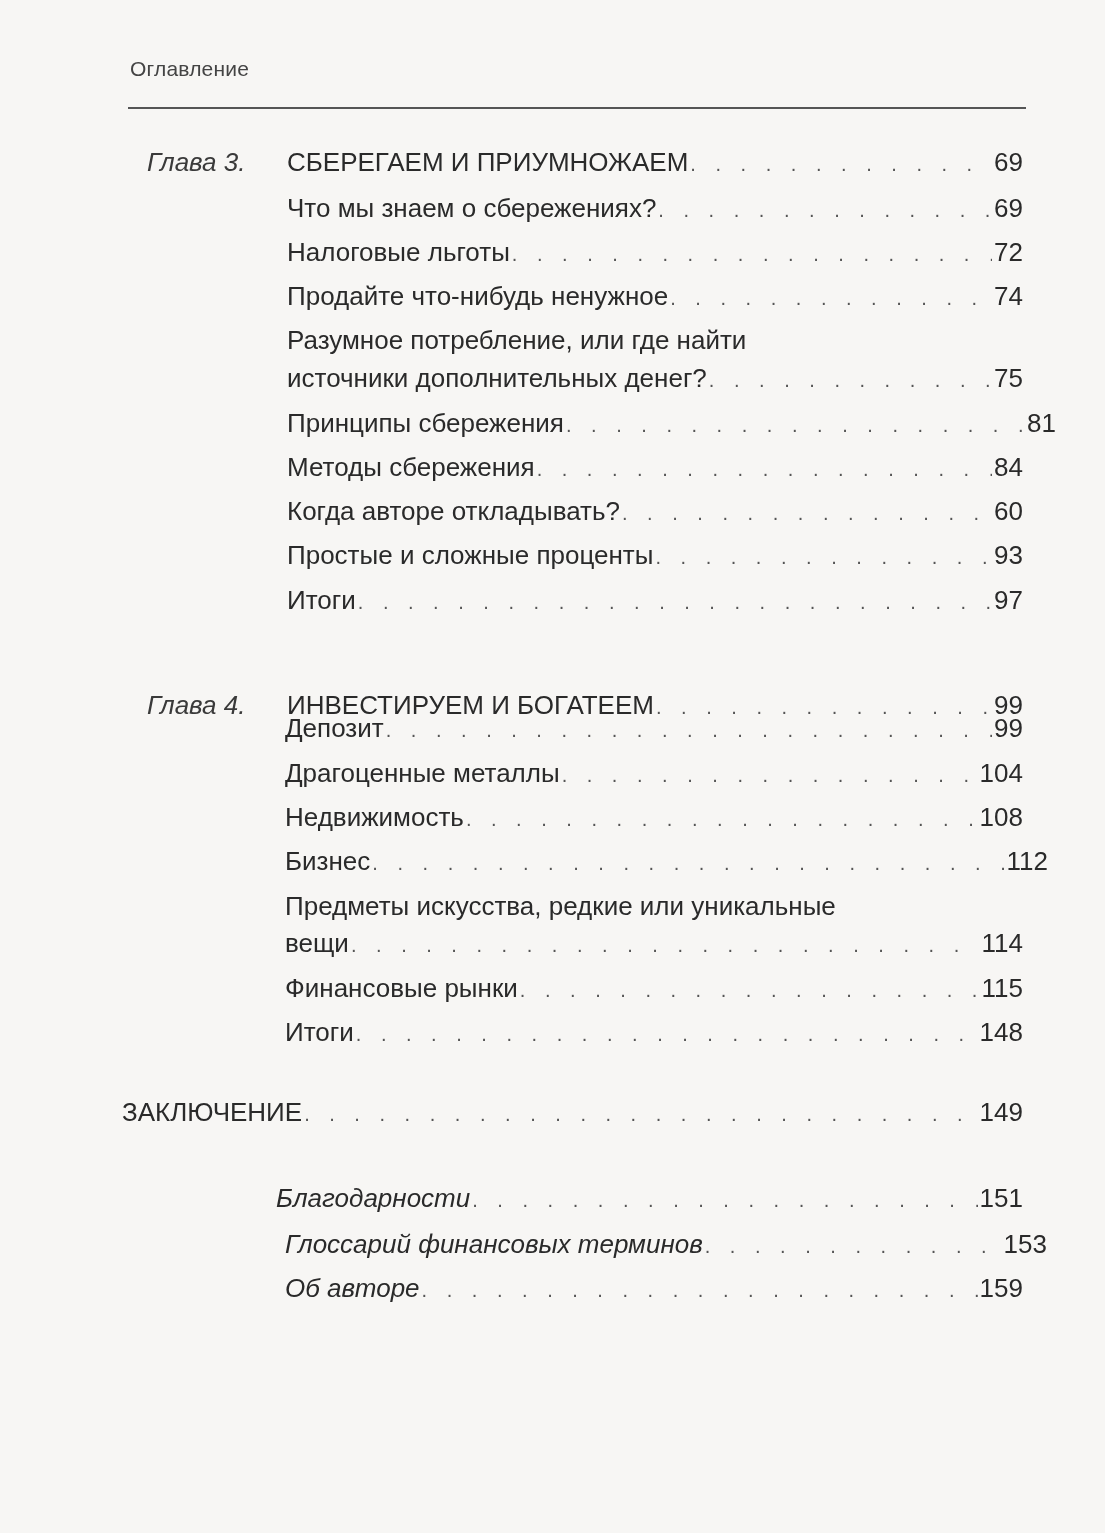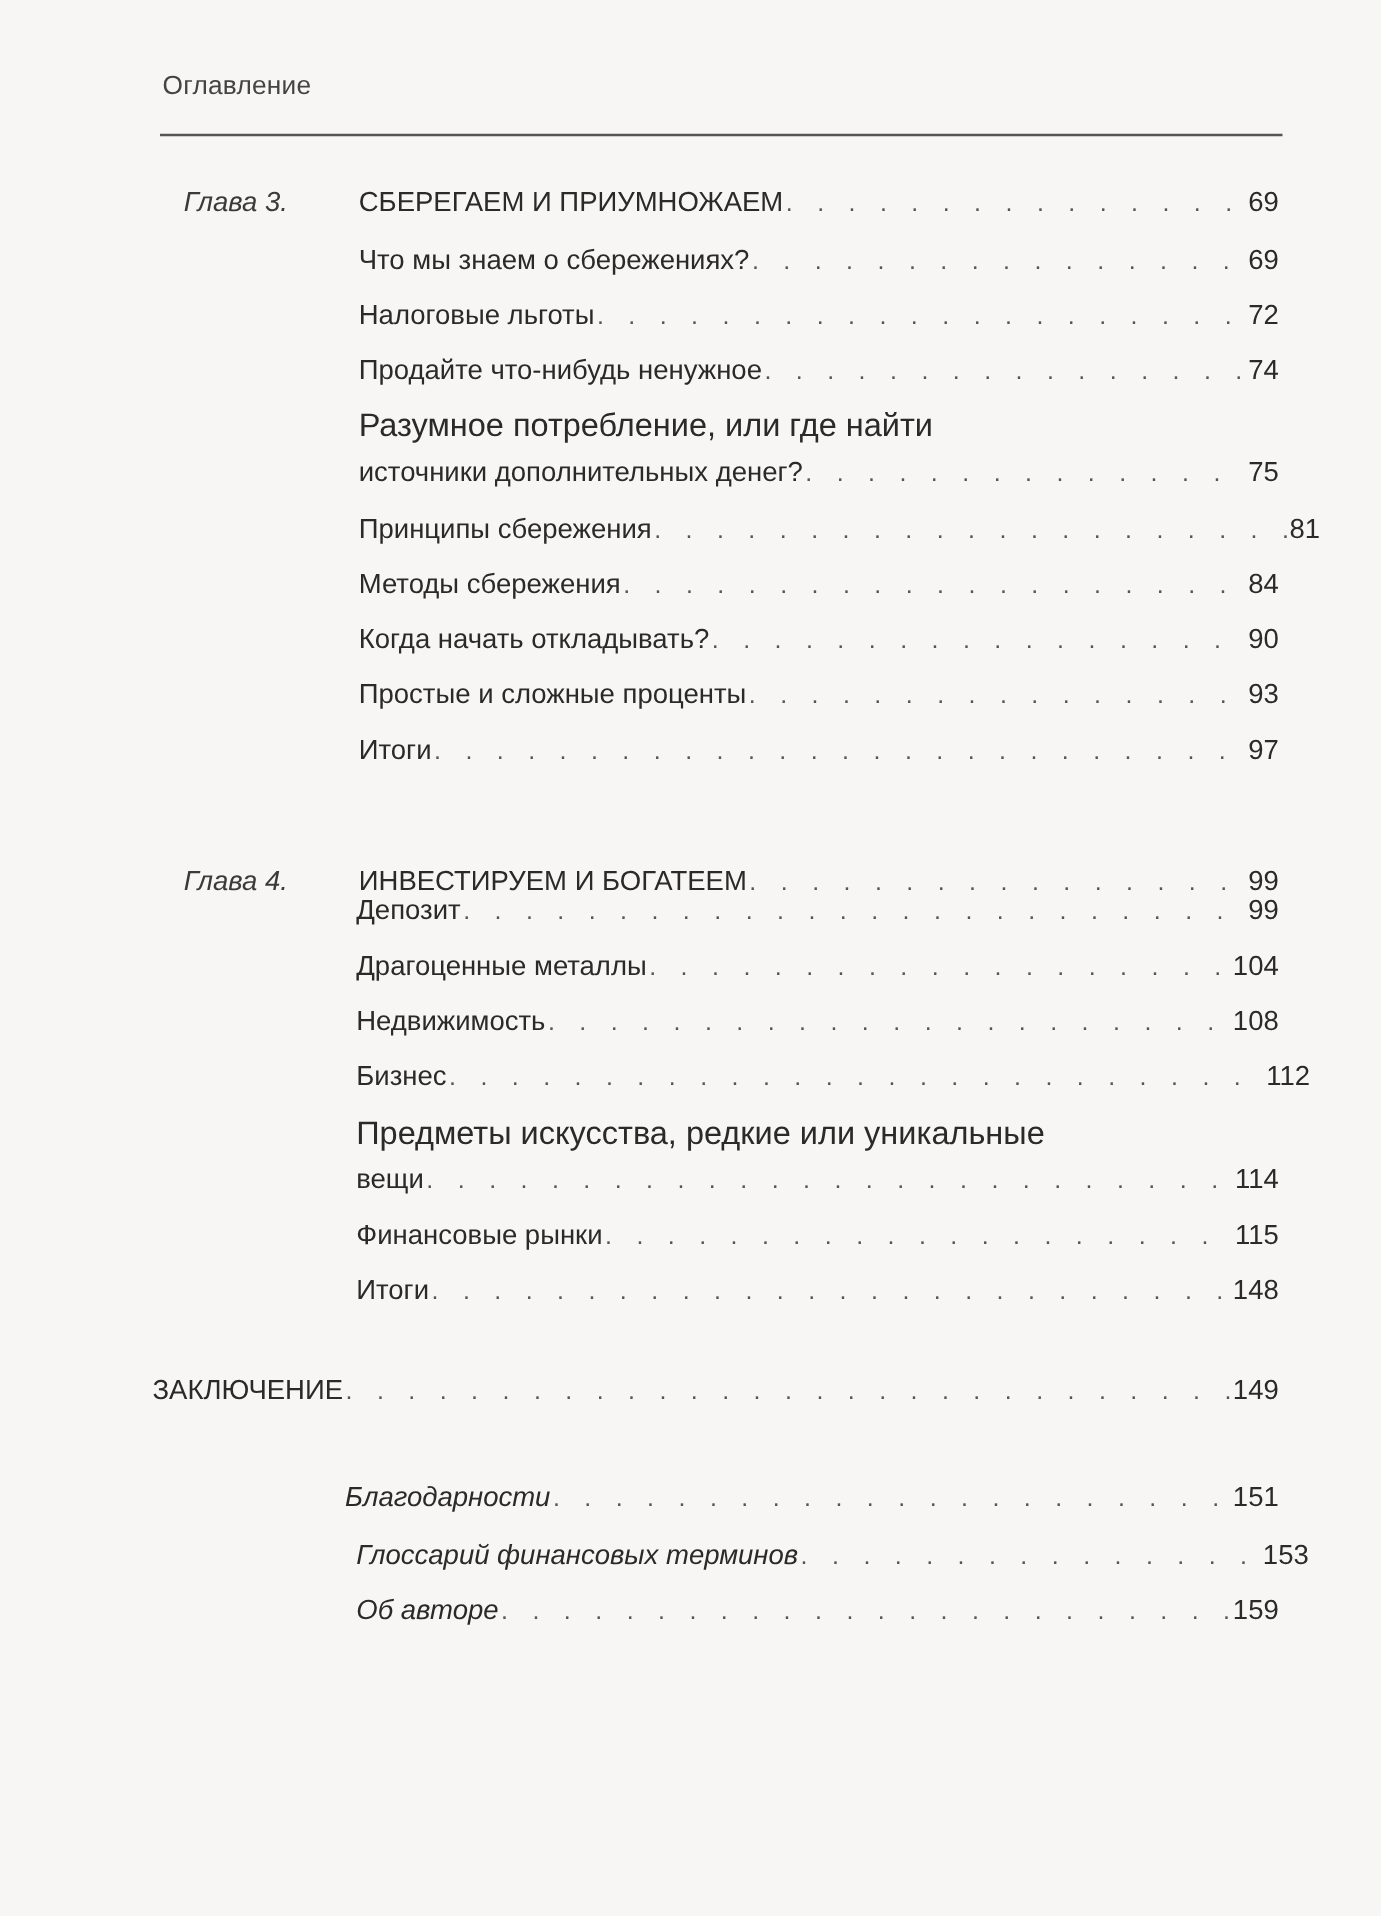--- a/index.html
+++ b/index.html
@@ -14,21 +14,21 @@
   .running-head {
     position:absolute; left:130px; top:57px;
     font-size:21px; color:#444; letter-spacing:0.2px;
   }
   .rule {
     position:absolute; left:128px; top:107px; width:898px; height:2px;
     background:#555;
   }
   .row {
     position:absolute; left:0; width:1105px; height:44px;
-    font-size:22px; line-height:44px;
+    font-size:26px; line-height:44px;
   }
   .row .chapter-label {
     position:absolute; left:147px; font-style:italic; color:#3a3a3a;
   }
   .row .entry {
     position:absolute; right:82px; display:flex; align-items:baseline;
   }
   .entry .title { white-space:nowrap; }
   .entry .leader {
     flex:1; overflow:hidden; white-space:nowrap; margin:0 2px;
@@ -103,23 +103,23 @@
   <div class="row" style="top:445px;">
     <div class="entry" style="left:287px;">
       <span class="title">Методы сбережения</span>
       <span class="leader"></span>
       <span class="page-num">84</span>
     </div>
   </div>
 
   <div class="row" style="top:489px;">
     <div class="entry" style="left:287px;">
-      <span class="title">Когда начать откладывать?</span>
-      <span class="leader"></span>
-      <span class="page-num">90</span>
+      <span class="title">Когда авторе откладывать?</span>
+      <span class="leader"></span>
+      <span class="page-num">60</span>
     </div>
   </div>
 
   <div class="row" style="top:533px;">
     <div class="entry" style="left:287px;">
       <span class="title">Простые и сложные проценты</span>
       <span class="leader"></span>
       <span class="page-num">93</span>
     </div>
   </div>

